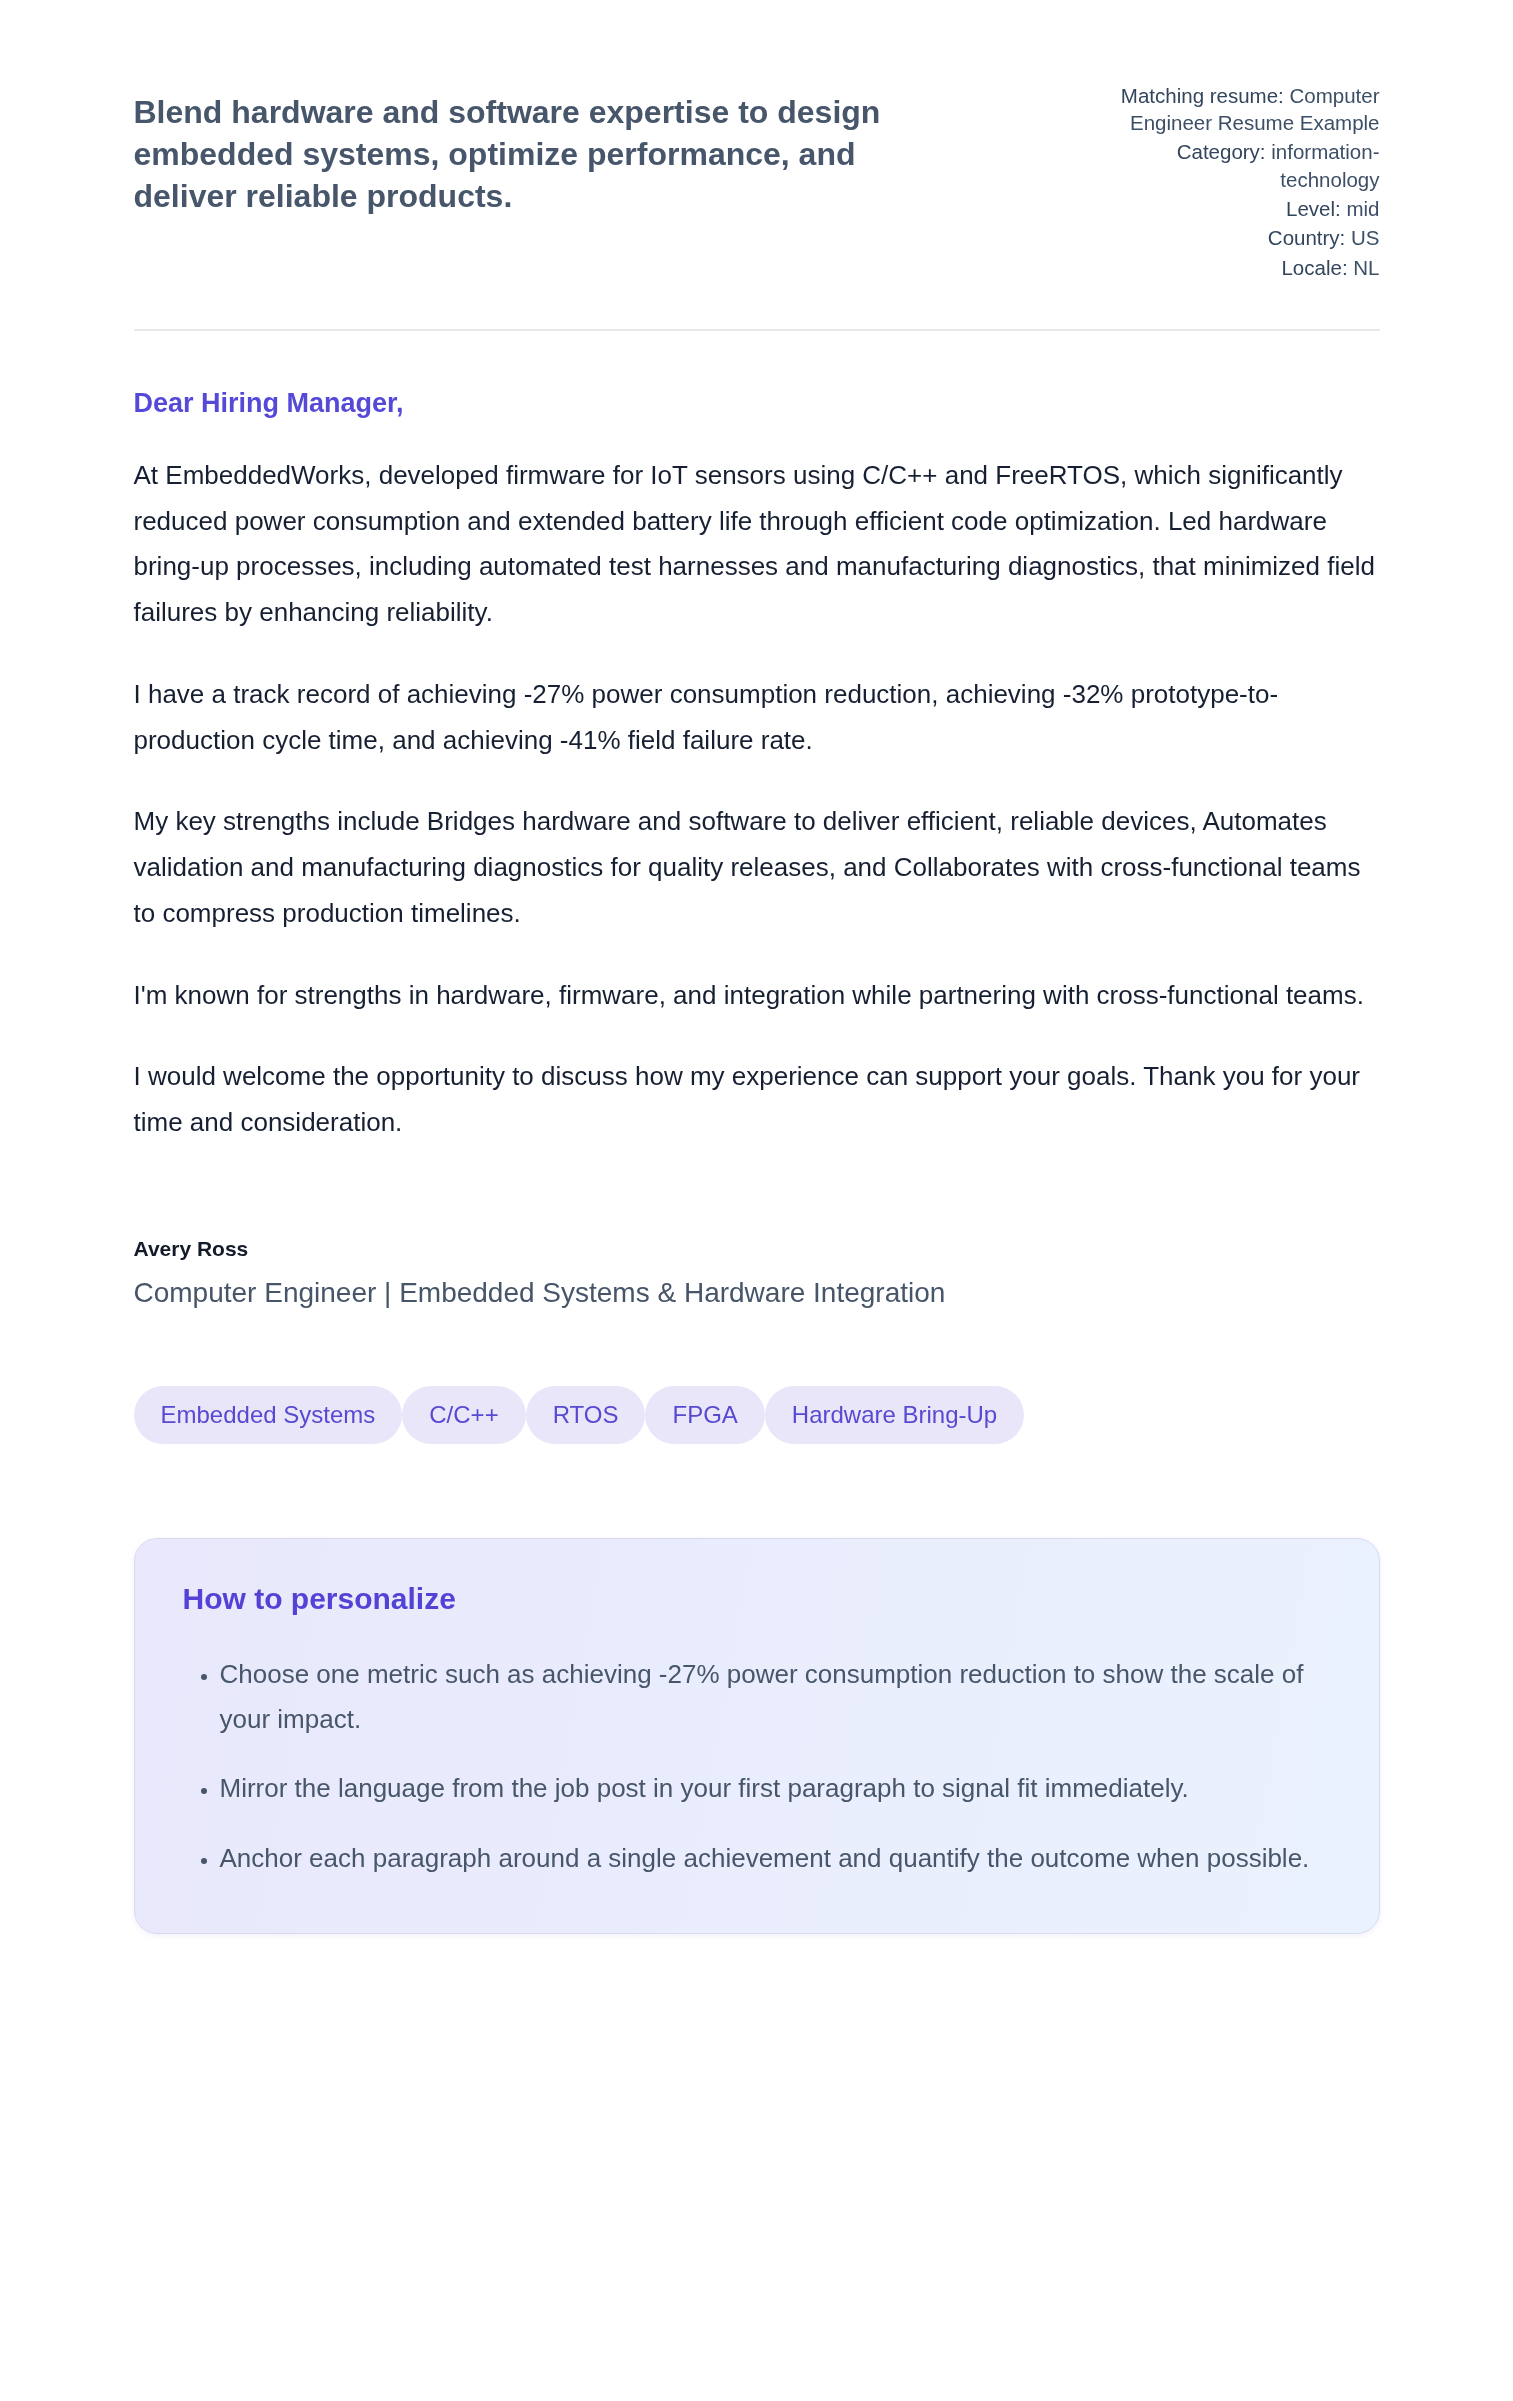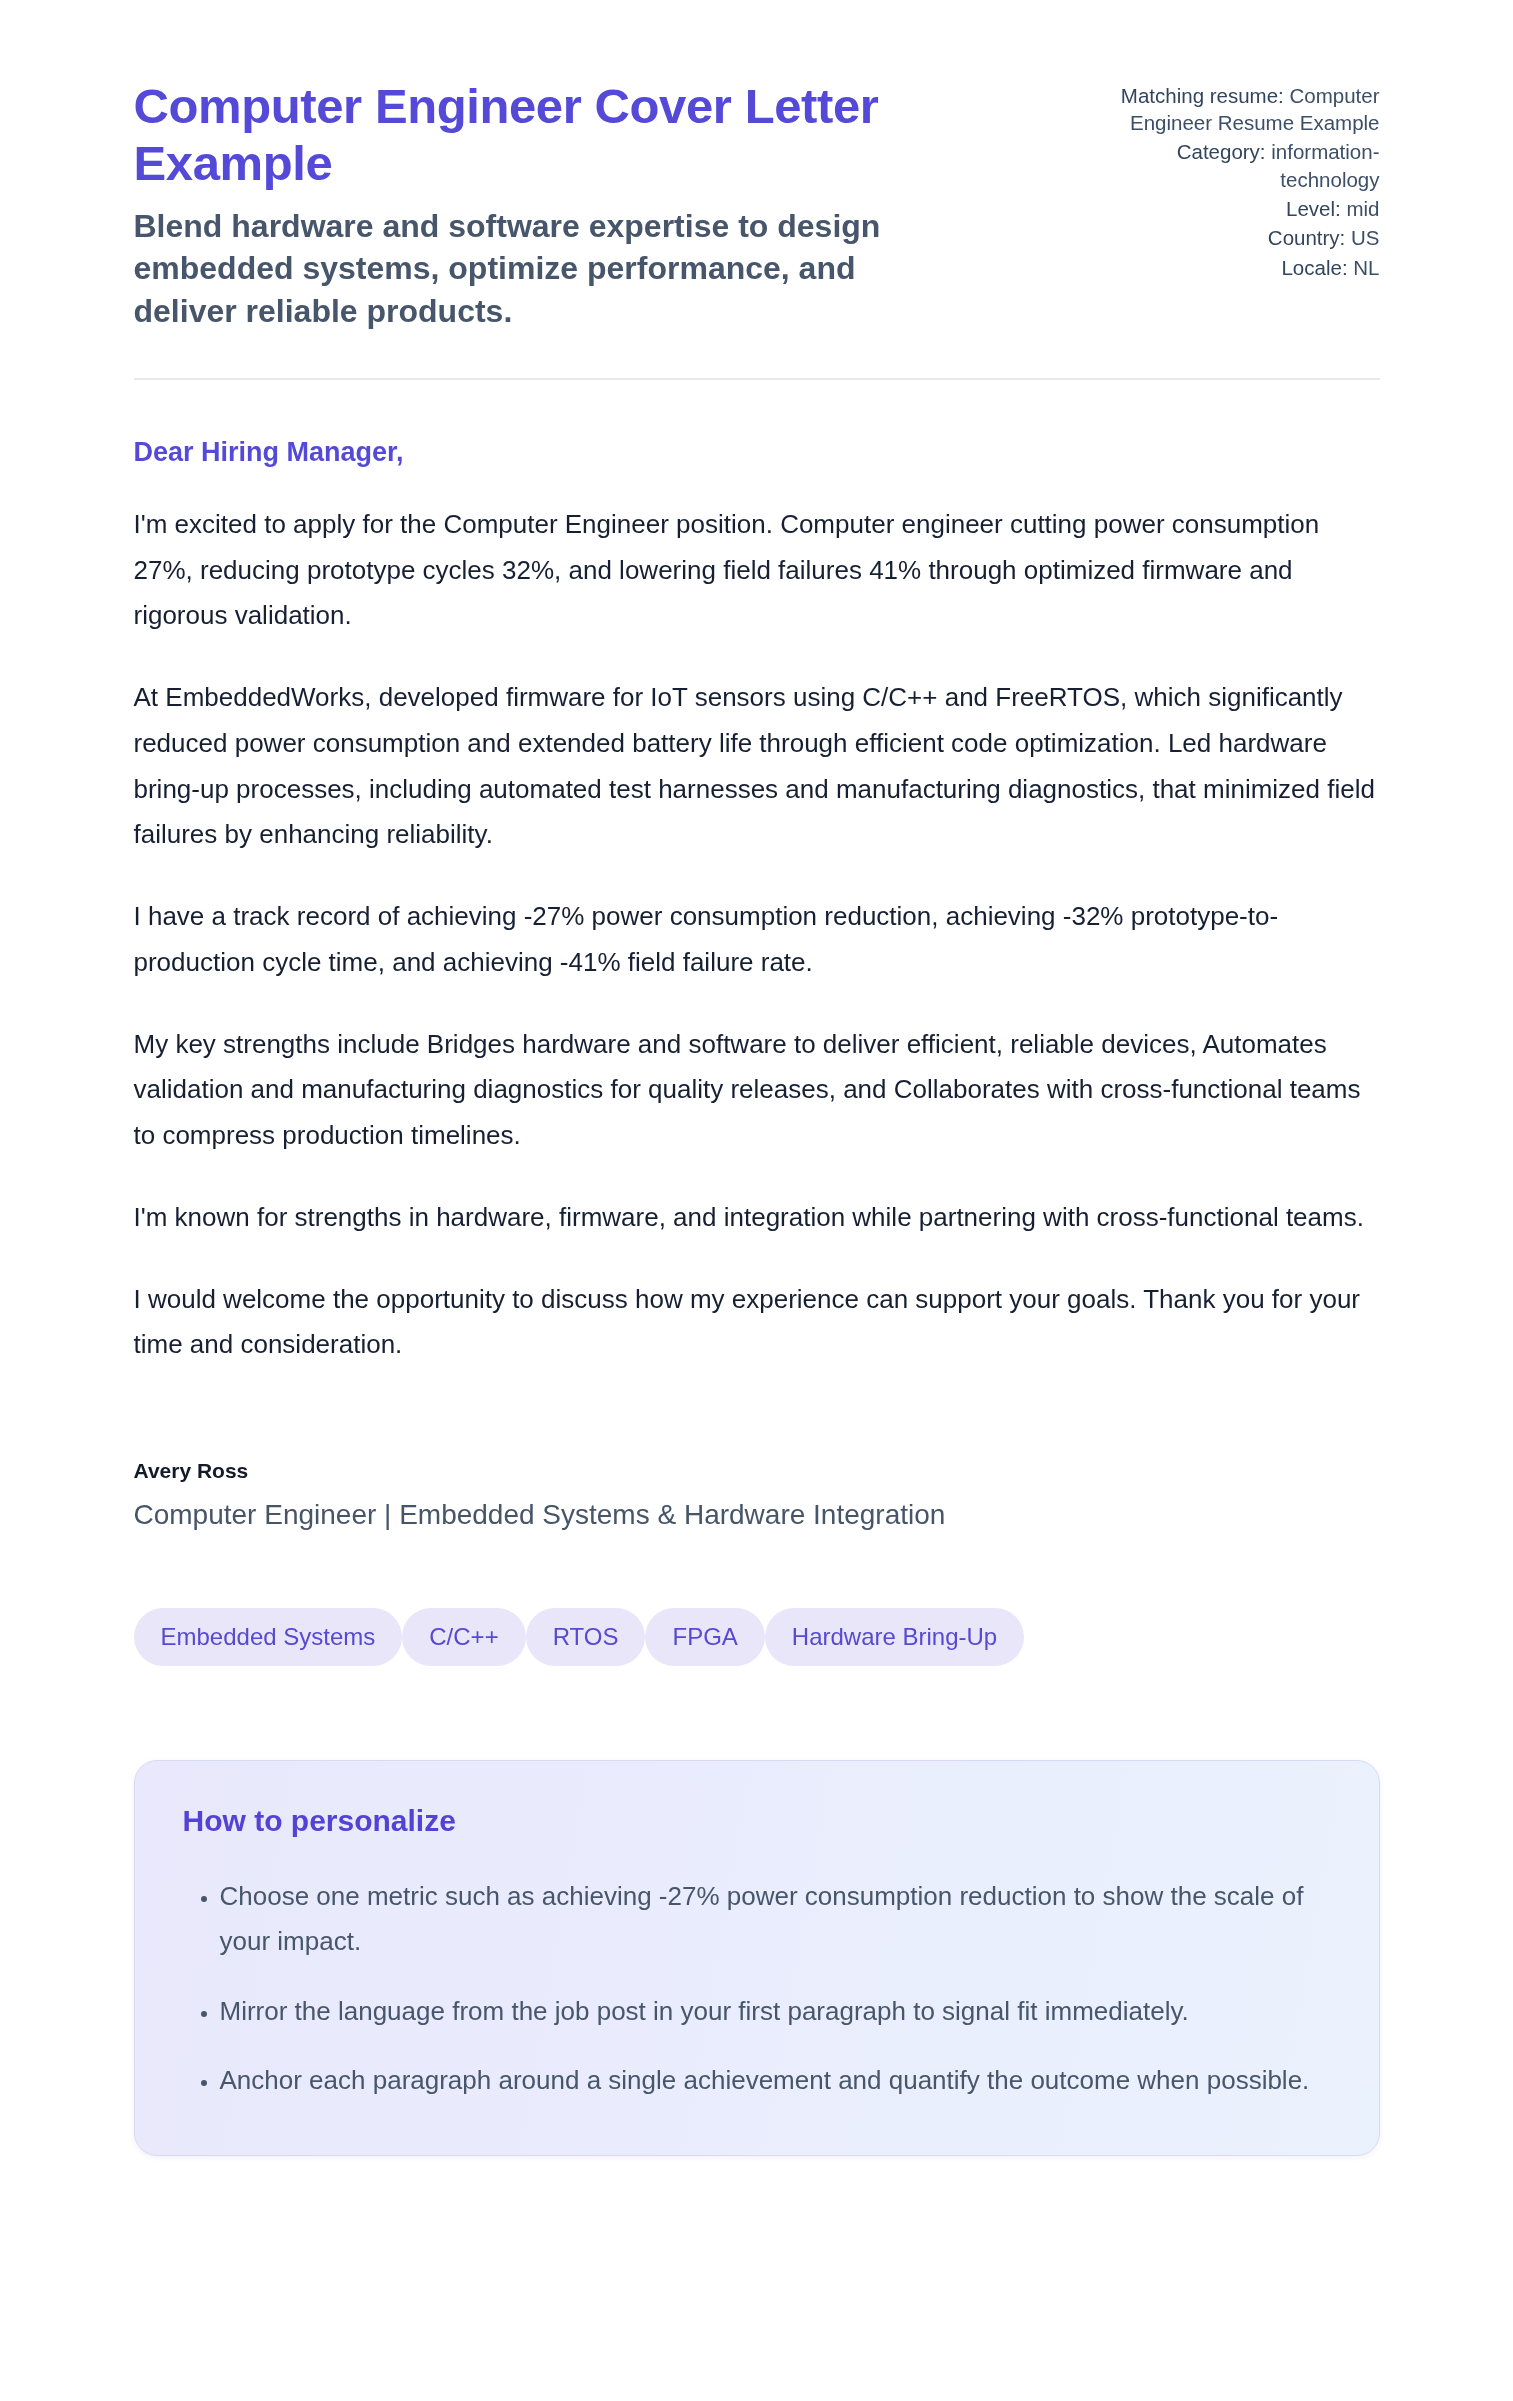--- a/index.html
+++ b/index.html
@@ -55,21 +55,20 @@
   }
   .tips-list li::marker{color:#47566b;font-size:21.4px;}
 </style>
 </head>
 <body>
 
 <div class="page">
 
   <div class="header">
     <div class="header-left">
-      <h1 class="page-title">Computer Engineer Cover Letter Example</h1>
       <p class="page-subtitle">Blend hardware and software expertise to design embedded systems, optimize performance, and deliver reliable products.</p>
     </div>
     <div class="meta">
       <div class="meta-row">
         <span class="meta-label">Matching resume: </span>
         <span class="meta-value">Computer Engineer Resume Example</span>
       </div>
       <div class="meta-row">
         <span class="meta-label">Category: </span>
         <span class="meta-value">information-technology</span>
@@ -86,21 +85,20 @@
         <span class="meta-label">Locale: </span>
         <span class="meta-value">NL</span>
       </div>
     </div>
   </div>
 
   <hr class="divider">
 
   <div>
     <p class="greeting">Dear Hiring Manager,</p>
-    <p class="para">I'm excited to apply for the Computer Engineer position. Computer engineer cutting power consumption 27%, reducing prototype cycles 32%, and lowering field failures 41% through optimized firmware and rigorous validation.</p>
     <p class="para">At EmbeddedWorks, developed firmware for IoT sensors using C/C++ and FreeRTOS, which significantly reduced power consumption and extended battery life through efficient code optimization. Led hardware bring-up processes, including automated test harnesses and manufacturing diagnostics, that minimized field failures by enhancing reliability.</p>
     <p class="para">I have a track record of achieving -27% power consumption reduction, achieving -32% prototype-to-production cycle time, and achieving -41% field failure rate.</p>
     <p class="para">My key strengths include Bridges hardware and software to deliver efficient, reliable devices, Automates validation and manufacturing diagnostics for quality releases, and Collaborates with cross-functional teams to compress production timelines.</p>
     <p class="para">I'm known for strengths in hardware, firmware, and integration while partnering with cross-functional teams.</p>
     <p class="para">I would welcome the opportunity to discuss how my experience can support your goals. Thank you for your time and consideration.</p>
 
     <p class="sig-name">Avery Ross</p>
     <p class="sig-role">Computer Engineer | Embedded Systems &amp; Hardware Integration</p>
   </div>
 

